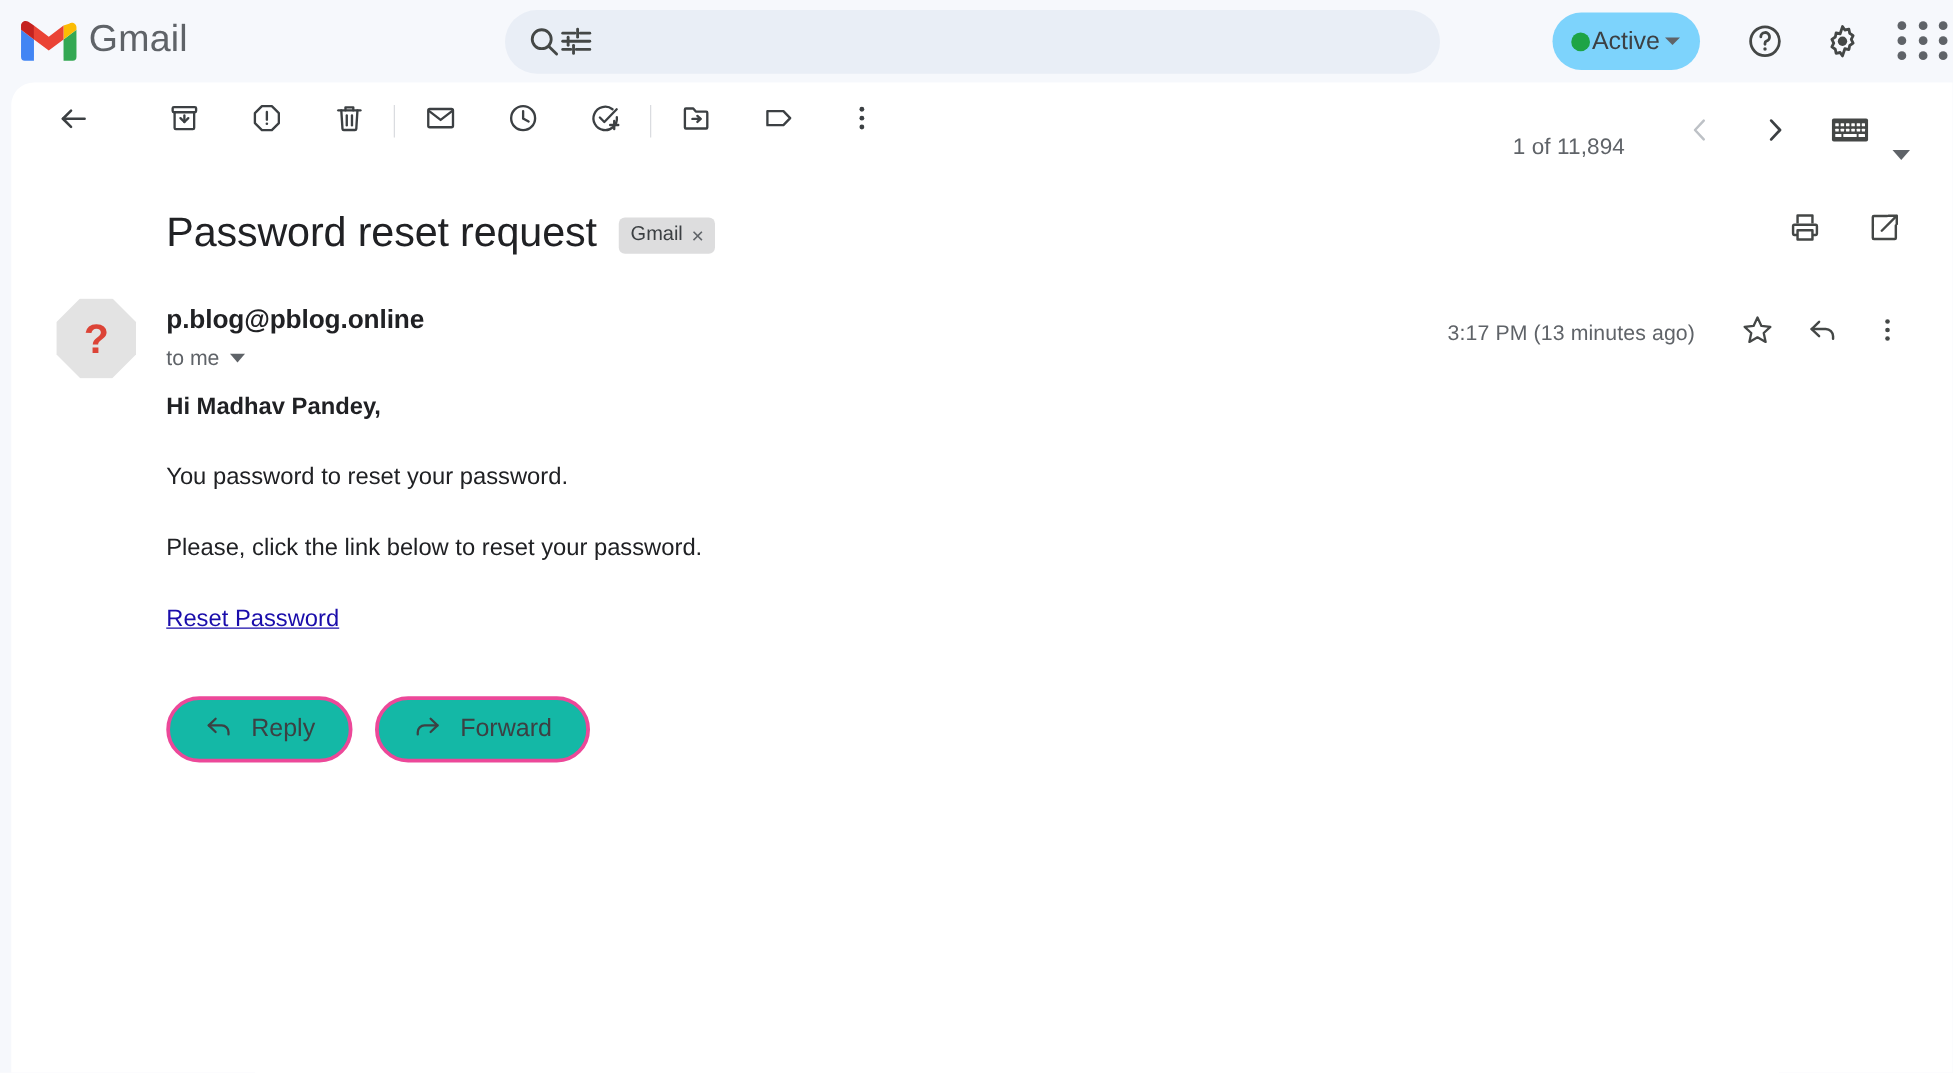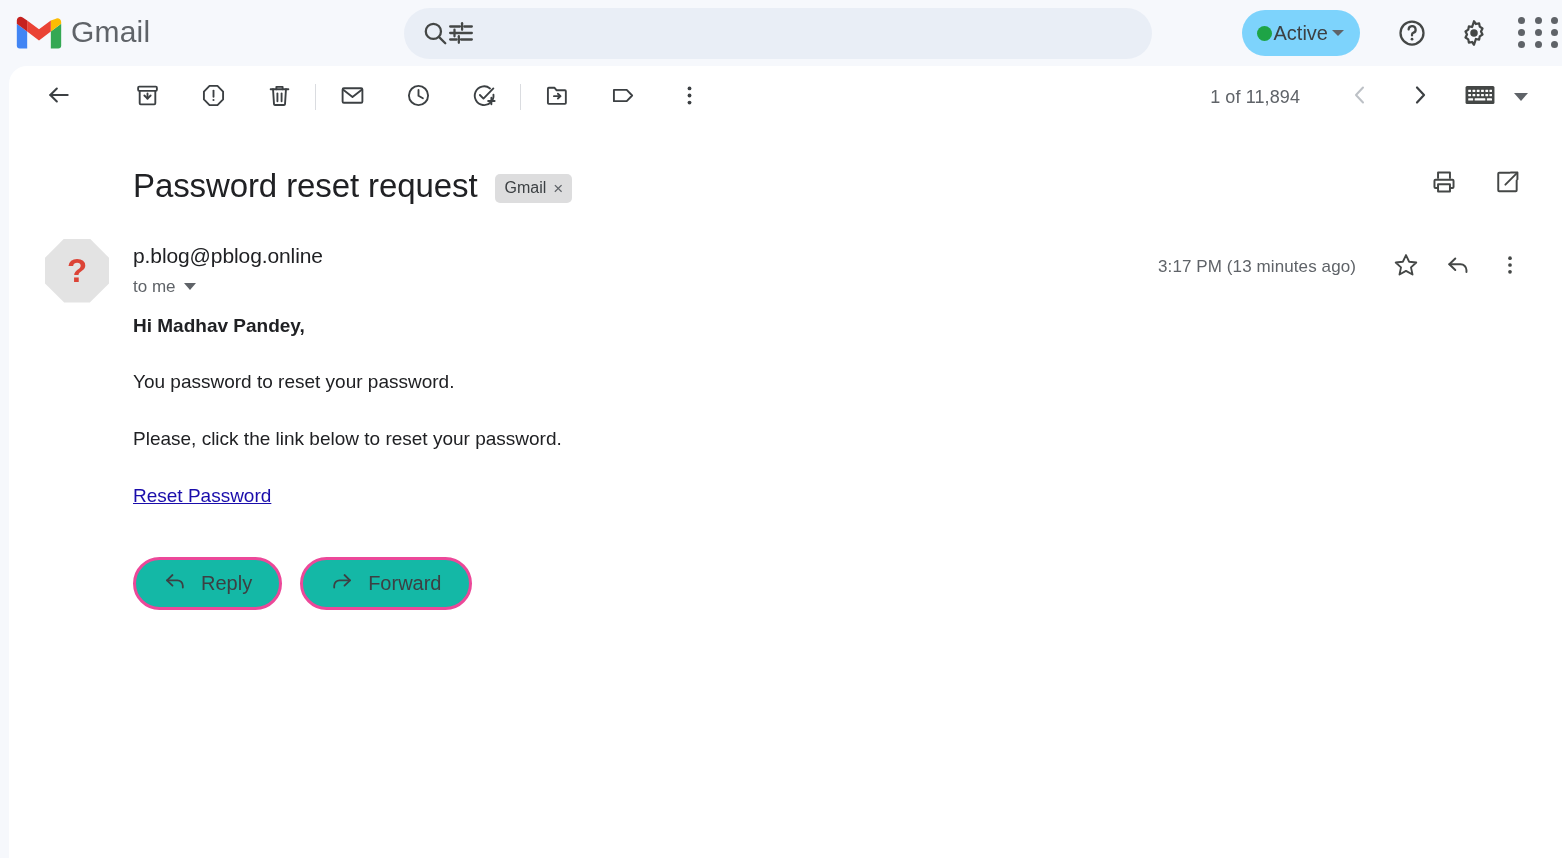--- a/index.html
+++ b/index.html
@@ -140,21 +140,21 @@
   }
   .tb-sp-a { width: 44px; }
   .tb-sp-b { width: 22px; }
   .divider { width: 1px; height: 26px; background: #dadce0; margin: 0 14px; flex: none; }
 
   .toolbar-right {
     position: absolute;
     right: 34px; top: 0;
     height: 62px;
     display: flex;
-    align-items: center;
+    align-items: flex-end;
     gap: 16px;
   }
   .page-count { font-size: 18px; color: #5f6368; margin-right: 22px; letter-spacing: .1px; }
   .nav-prev { color: #bdc1c6; cursor: default; }
   .nav-next { color: #3c4043; }
   .kbd-icon { width: 44px; height: 44px; display: flex; align-items: center; justify-content: center; cursor: pointer; }
   .kbd-caret { width: 0; height: 0; border-left: 7px solid transparent; border-right: 7px solid transparent; border-top: 8px solid #5f6368; margin-left: -4px; cursor: pointer; }
 
   
   .subject-row {
@@ -218,21 +218,21 @@
     font-size: 33px;
     font-weight: 700;
     color: #dc4437;
     line-height: 1;
     margin-top: -1px;
     font-family: "Liberation Sans", sans-serif;
   }
   .sender-block { margin-left: 24px; padding-top: 4px; }
   .sender-email {
     font-size: 21px;
-    font-weight: 400;
+    font-weight: 700;
     color: #202124;
     letter-spacing: -.1px;
     line-height: 1.25;
   }
   .to-line {
     display: flex;
     align-items: center;
     gap: 8px;
     margin-top: 8px;
     font-size: 17px;

